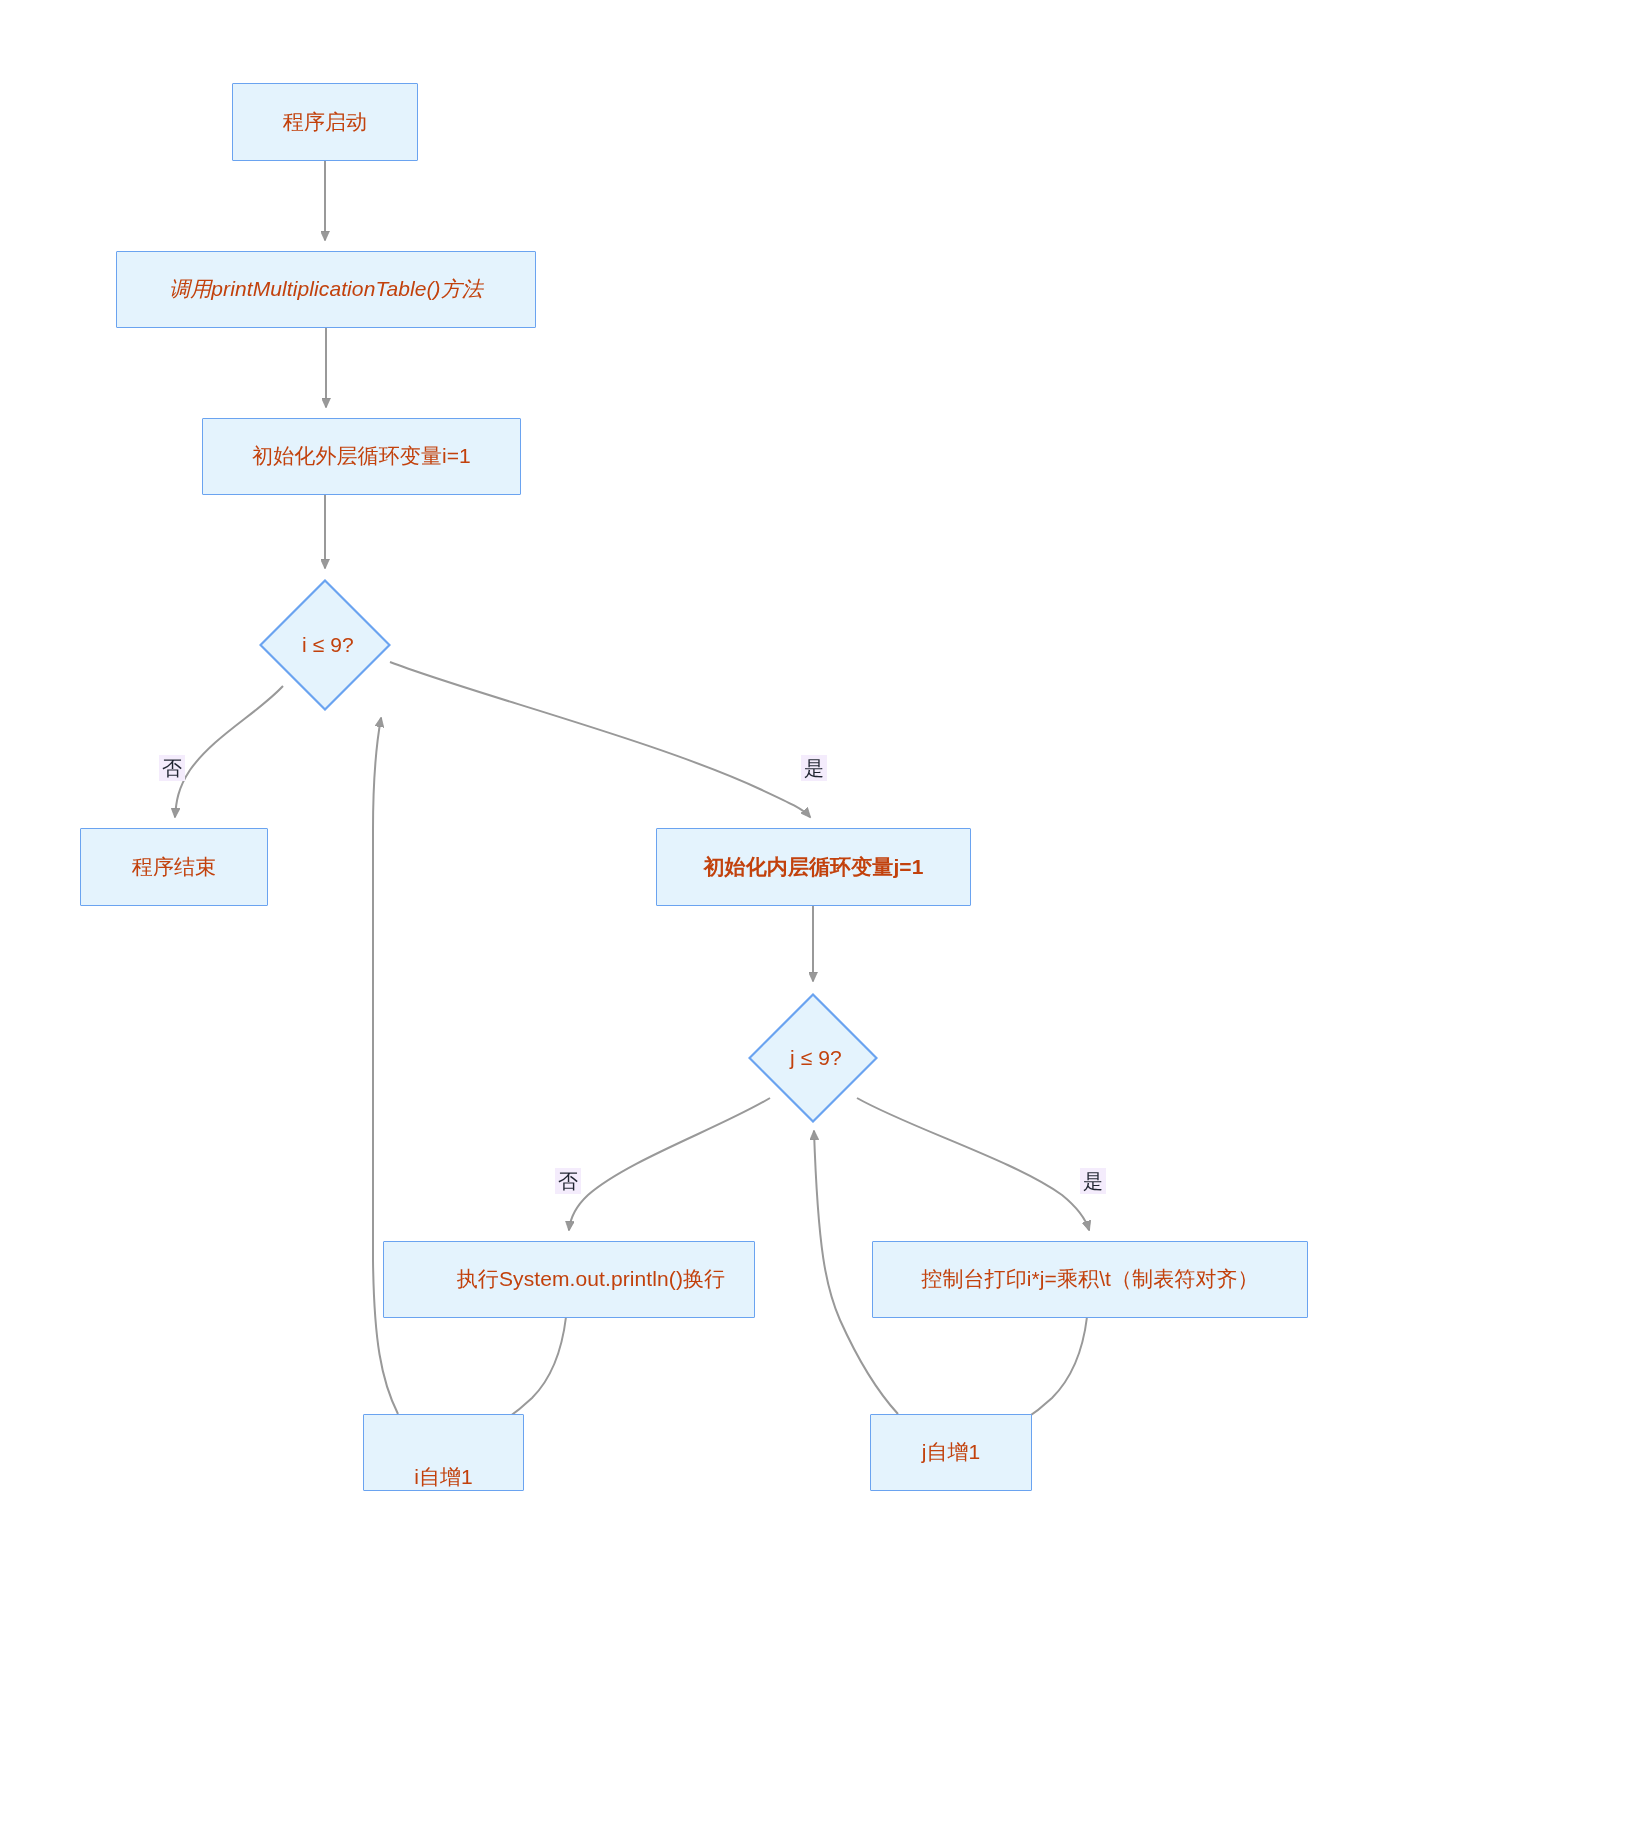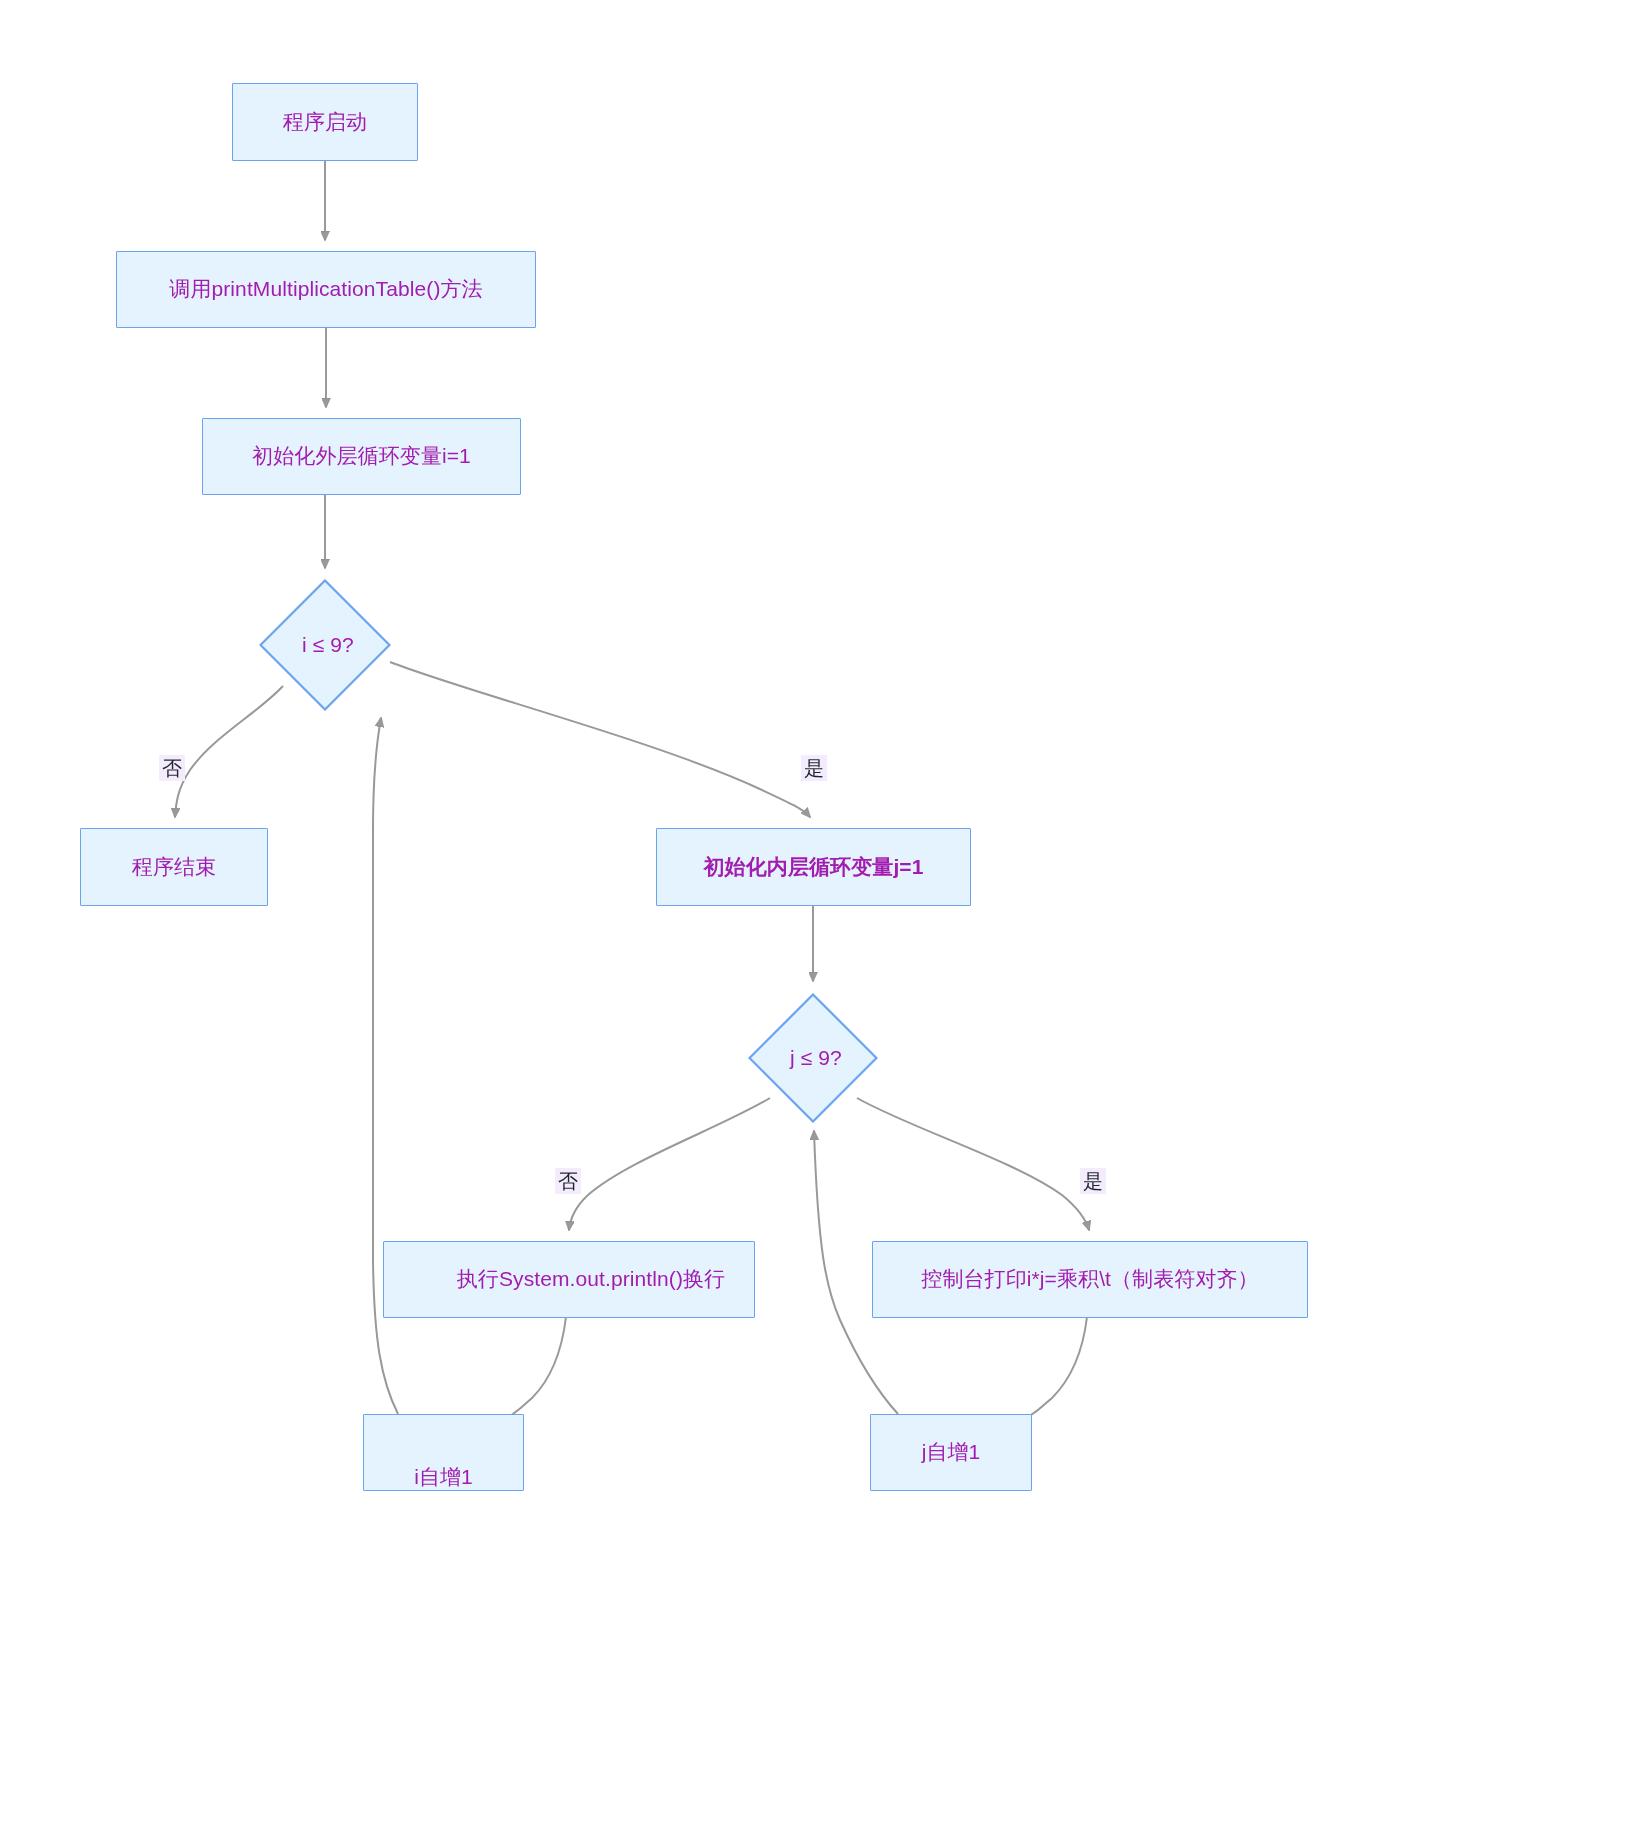--- a/index.html
+++ b/index.html
@@ -24,21 +24,21 @@
     width: 1633px;
     height: 1844px;
   }
   .node {
     position: absolute;
     box-sizing: border-box;
     display: flex;
     align-items: center;
     justify-content: center;
     text-align: center;
-    color: #a21caf;
+    color: #c2410c;
     font-size: 21px;
     line-height: 1.25;
     letter-spacing: 0.1px;
     white-space: nowrap;
   }
   .node.rect {
     background: #e4f3fd;
     border: 1.6px solid #6aa3f0;
     border-radius: 1px;
   }
@@ -104,21 +104,21 @@
       <path d="M398,1414 C381,1380 374,1340 373,1260 L373,830 C373,780 377,740 381,718" marker-end="url(#arrowhead)"></path>
 
       <path d="M898,1414 C876,1390 858,1360 840,1320 C826,1288 818,1250 814,1131" marker-end="url(#arrowhead)"></path>
     </g>
   </svg>
 
   <div class="node rect" style="left:232px; top:83px; width:186px; height:78px;">
     <span class="label">程序启动</span>
   </div>
 
-  <div class="node rect" style="left:116px; top:251px; width:420px; height:77px;">
+  <div class="node rect" style="left:116px; top:251px; width:420px; height:77px;font-style:italic;">
     <span class="label">调用printMultiplicationTable()方法</span>
   </div>
 
   <div class="node rect" style="left:166px; top:418px; width:319px; height:77px;margin-left:36px;">
     <span class="label">初始化外层循环变量i=1</span>
   </div>
 
   <div class="node decision" style="left:259px; top:579px; width:132px; height:132px;">
     <svg class="diamond-shape" viewBox="0 0 132 132" preserveAspectRatio="none" xmlns="http://www.w3.org/2000/svg">
       <polygon points="66,1.5 130.5,66 66,130.5 1.5,66" fill="#e4f3fd" stroke="#6aa3f0" stroke-width="2.2"></polygon>

